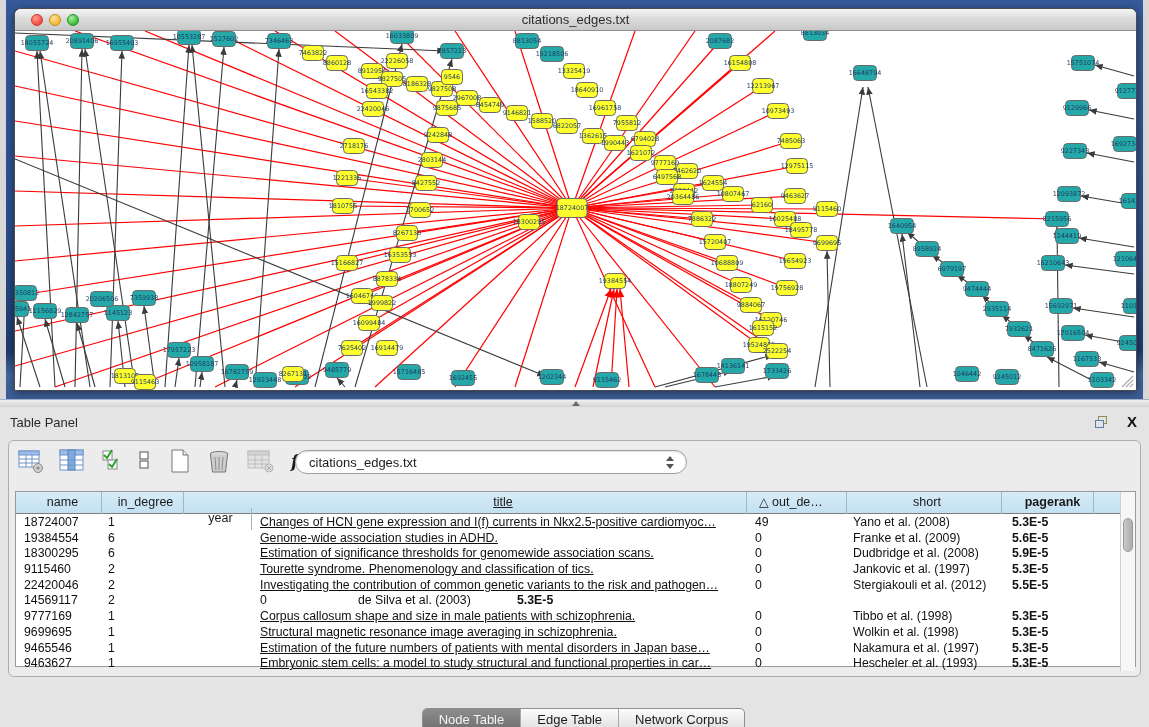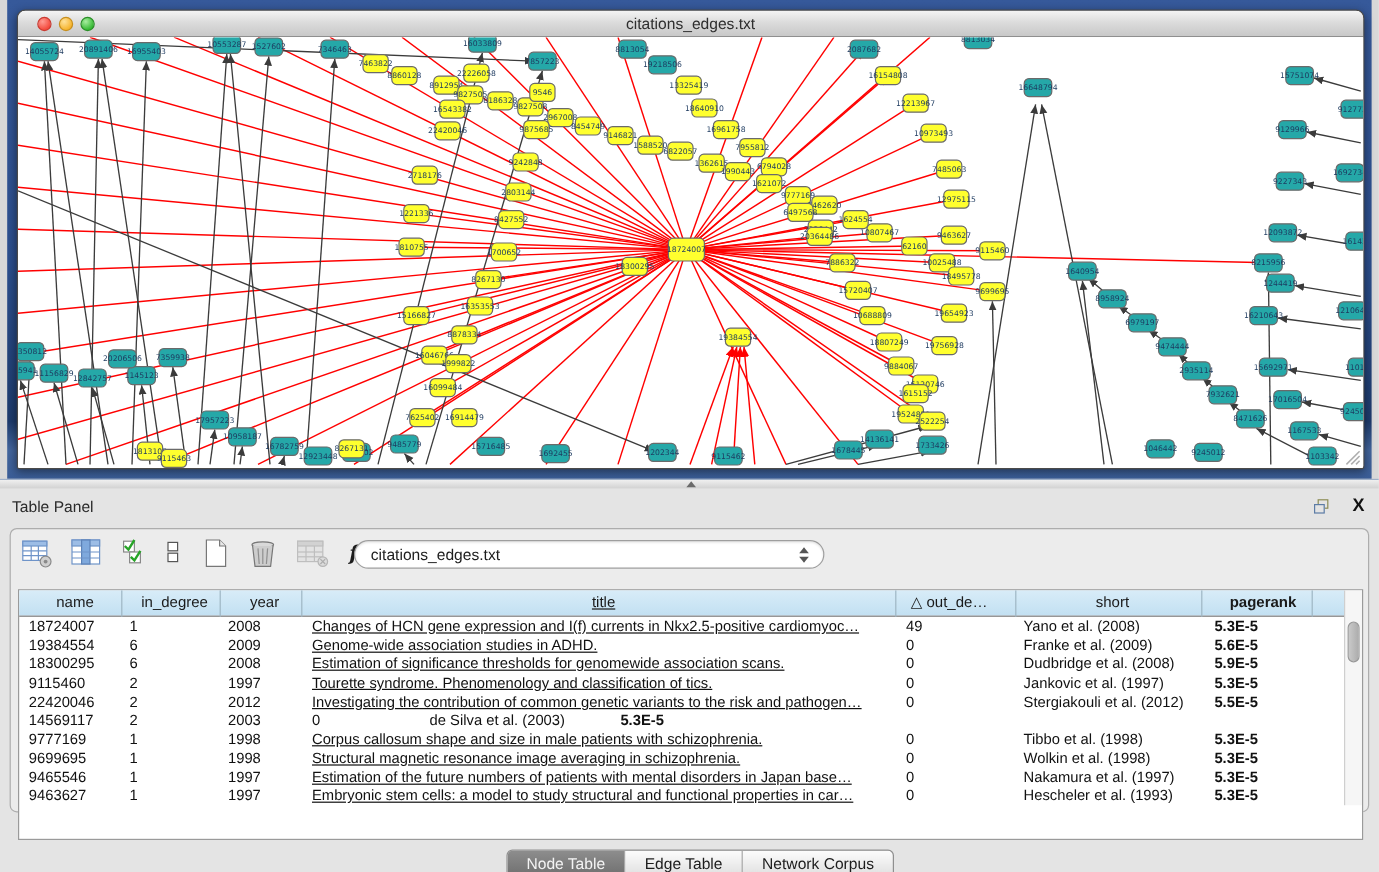--- a/index.html
+++ b/index.html
@@ -43,30 +43,30 @@
   
   #toolbar { position:absolute; left:8px; top:7px; height:30px; width:1100px; }
   .tbico { display:inline-block; vertical-align:top; margin-right:9px; }
   #combo { position:absolute; left:278px; top:2px; width:392px; height:24px; background:#fff; border:1px solid #9e9e9e; border-radius:12px; box-shadow:inset 0 1px 2px rgba(0,0,0,.12); }
   #combo-label { position:absolute; left:13px; top:4px; font-size:13px; color:#1d1d1d; }
   #combo-arrows { position:absolute; right:12px; top:5px; }
   #combo-arrows .up { width:0;height:0;border-left:4px solid transparent;border-right:4px solid transparent;border-bottom:5px solid #555; margin-bottom:3px;}
   #combo-arrows .dn { width:0;height:0;border-left:4px solid transparent;border-right:4px solid transparent;border-top:5px solid #555;}
 
   
-  #tbl { position:absolute; left:6px; top:50px; width:1121px; height:209px; background:#fff; border:1px solid #9a9a9a; }
+  #tbl { position:absolute; left:6px; top:50px; width:1121px; height:176px; background:#fff; border:1px solid #9a9a9a; }
   #thead { position:absolute; left:0; top:0; width:1105px; height:22px; background:linear-gradient(180deg,#d8ecf8,#c2e0f2); border-bottom:1px solid #7e7e7e; display:flex; }
   .th { height:22px; border-right:1px solid #9fb6c4; font-size:12.5px; color:#1a1a1a; text-align:center; line-height:21px; overflow:hidden; white-space:nowrap; }
   .th.sorted { text-align:left; padding-left:12px; }
   #tbody { position:absolute; left:0; top:23px; width:1105px; height:157px; overflow:hidden; }
   .tr { display:flex; height:15.7px; line-height:15.7px; font-size:12.3px; color:#111; white-space:nowrap; }
   .td { overflow:hidden; white-space:nowrap; }
   .c0 { width:86px;  padding-left:8px;}
   .c1 { width:82px;  padding-left:6px;}
-  .c2 { width:68px;  padding-left:6px;}
+  .c2 { width:68px;  padding-left:6px;margin-top:16px;}
   .c3 { width:495px; padding-left:8px;text-decoration:underline;}
   .c4 { width:100px; padding-left:8px;}
   .c5 { width:155px; padding-left:6px;}
   .c6 { width:92px;  padding-left:10px;font-weight:bold;}
   #vscroll { position:absolute; right:0; top:0; width:15px; height:179px; background:#f6f6f6; border-left:1px solid #cfcfcf; }
   #vthumb { position:absolute; left:2px; top:26px; width:10px; height:34px; border-radius:5px; background:linear-gradient(90deg,#c9c9c9,#adadad); border:1px solid #9b9b9b; }
 
   
   #tabs { position:absolute; left:0; top:267px; width:1149px; text-align:center; }
   #seg { display:inline-flex; border:1px solid #8f8f8f; border-radius:5px; overflow:hidden; background:linear-gradient(180deg,#fcfcfc,#dedede); box-shadow:0 1px 0 rgba(255,255,255,.7);align-items:center;}

